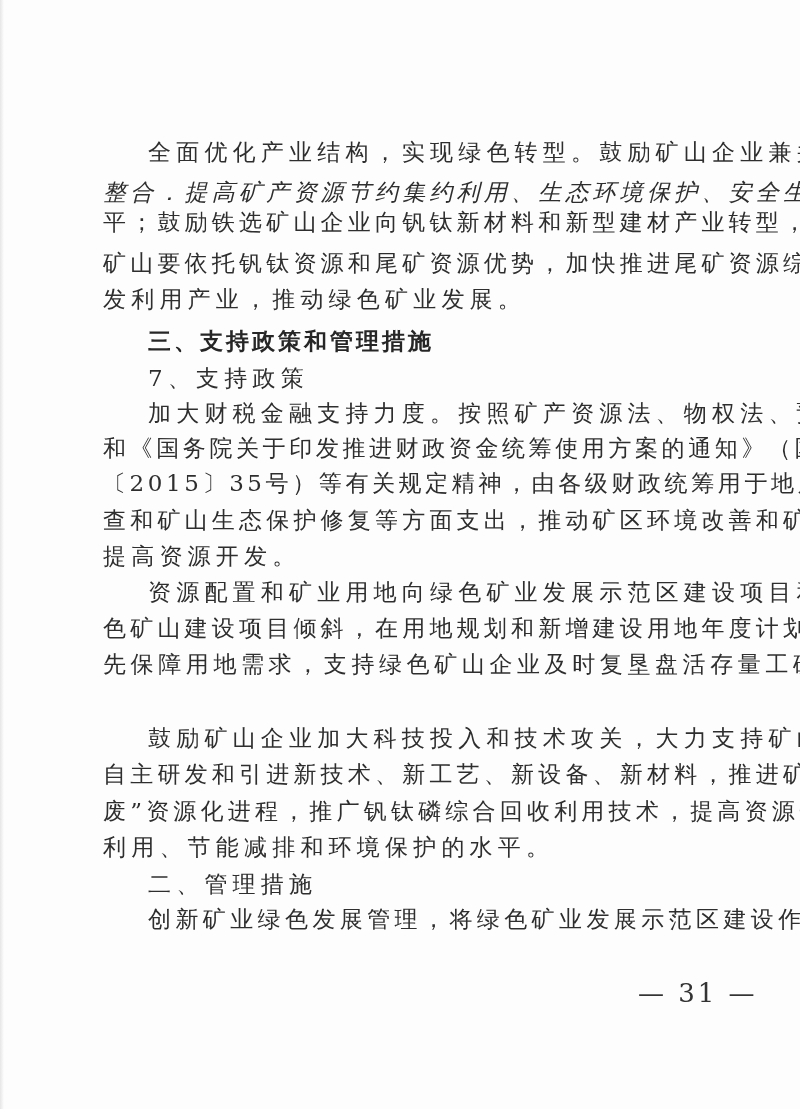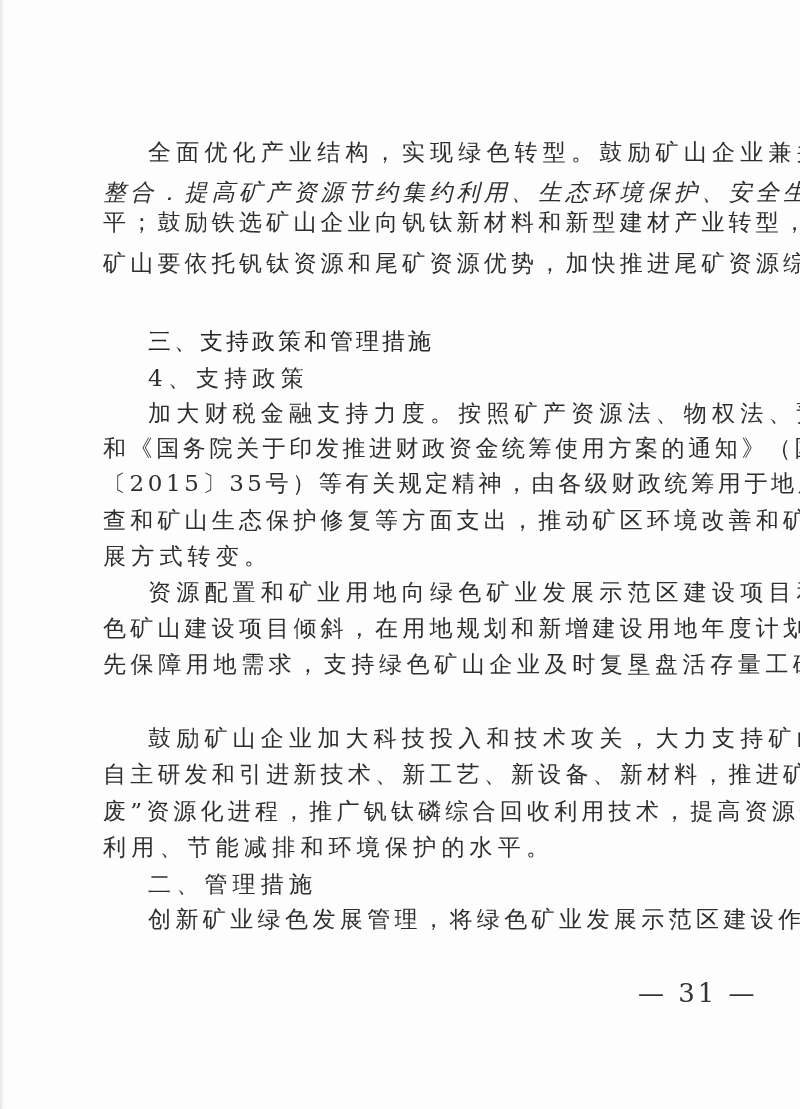--- a/index.html
+++ b/index.html
@@ -23,50 +23,51 @@
     position: absolute;
     left: 103px;
     width: 600px;
     font-size: 23px;
     line-height: 30px;
     letter-spacing: 5.2px;
     white-space: nowrap;
     color: #2e2e2e;
   }
   .indent { left: 148px; width: 560px; }
-  .heading { font-weight: normal; left: 148px; letter-spacing: 3px; color: #262626; }
+  .heading { font-weight: bold; left: 148px; letter-spacing: 3px; color: #262626; }
   .italic-line { font-style: italic; }
   .page-number {
     position: absolute;
     left: 638px; top: 978px;
     font-size: 26px;
     letter-spacing: 3px;
     color: #333;
     white-space: nowrap;
   }
 </style>
 </head>
 <body>
 
 <div class="page">
   <div class="scan-edge"></div>
 
   <div class="line indent" style="top:137px">全面优化产业结构，实现绿色转型。鼓励矿山企业兼并重组</div>
   <div class="line italic-line" style="top:177px; letter-spacing:4.2px">整合．提高矿产资源节约集约利用、生态环境保护、安全生产水</div>
   <div class="line" style="top:207px; letter-spacing:4.2px">平；鼓励铁选矿山企业向钒钛新材料和新型建材产业转型，对于</div>
   <div class="line" style="top:248px; letter-spacing:4.2px">矿山要依托钒钛资源和尾矿资源优势，加快推进尾矿资源综合开</div>
+  <div class="line" style="top:284px">发利用产业，推动绿色矿业发展。</div>
 
   <div class="line heading" style="top:326px">三、支持政策和管理措施</div>
-  <div class="line indent" style="top:363px">4、支持政策</div>
+  <div class="line indent" style="top:363px">7、支持政策</div>
 
   <div class="line indent" style="top:398px">加大财税金融支持力度。按照矿产资源法、物权法、预算法</div>
   <div class="line" style="top:433px; letter-spacing:3.6px">和《国务院关于印发推进财政资金统筹使用方案的通知》（国发</div>
   <div class="line" style="top:468px; letter-spacing:3.6px">〔2015〕35号）等有关规定精神，由各级财政统筹用于地质调</div>
   <div class="line" style="top:505px; letter-spacing:4.2px">查和矿山生态保护修复等方面支出，推动矿区环境改善和矿业发</div>
-  <div class="line" style="top:541px">展方式转变。</div>
+  <div class="line" style="top:541px">提高资源开发。</div>
 
   <div class="line indent" style="top:577px">资源配置和矿业用地向绿色矿业发展示范区建设项目和绿</div>
   <div class="line" style="top:613px; letter-spacing:4.2px">色矿山建设项目倾斜，在用地规划和新增建设用地年度计划中优</div>
   <div class="line" style="top:649px; letter-spacing:4.6px">先保障用地需求，支持绿色矿山企业及时复垦盘活存量工矿用</div>
 
   <div class="line indent" style="top:723px">鼓励矿山企业加大科技投入和技术攻关，大力支持矿山企业</div>
   <div class="line" style="top:759px; letter-spacing:4.2px">自主研发和引进新技术、新工艺、新设备、新材料，推进矿业“三</div>
   <div class="line" style="top:796px; letter-spacing:4.2px">废”资源化进程，推广钒钛磷综合回收利用技术，提高资源开发</div>
   <div class="line" style="top:832px">利用、节能减排和环境保护的水平。</div>
 

